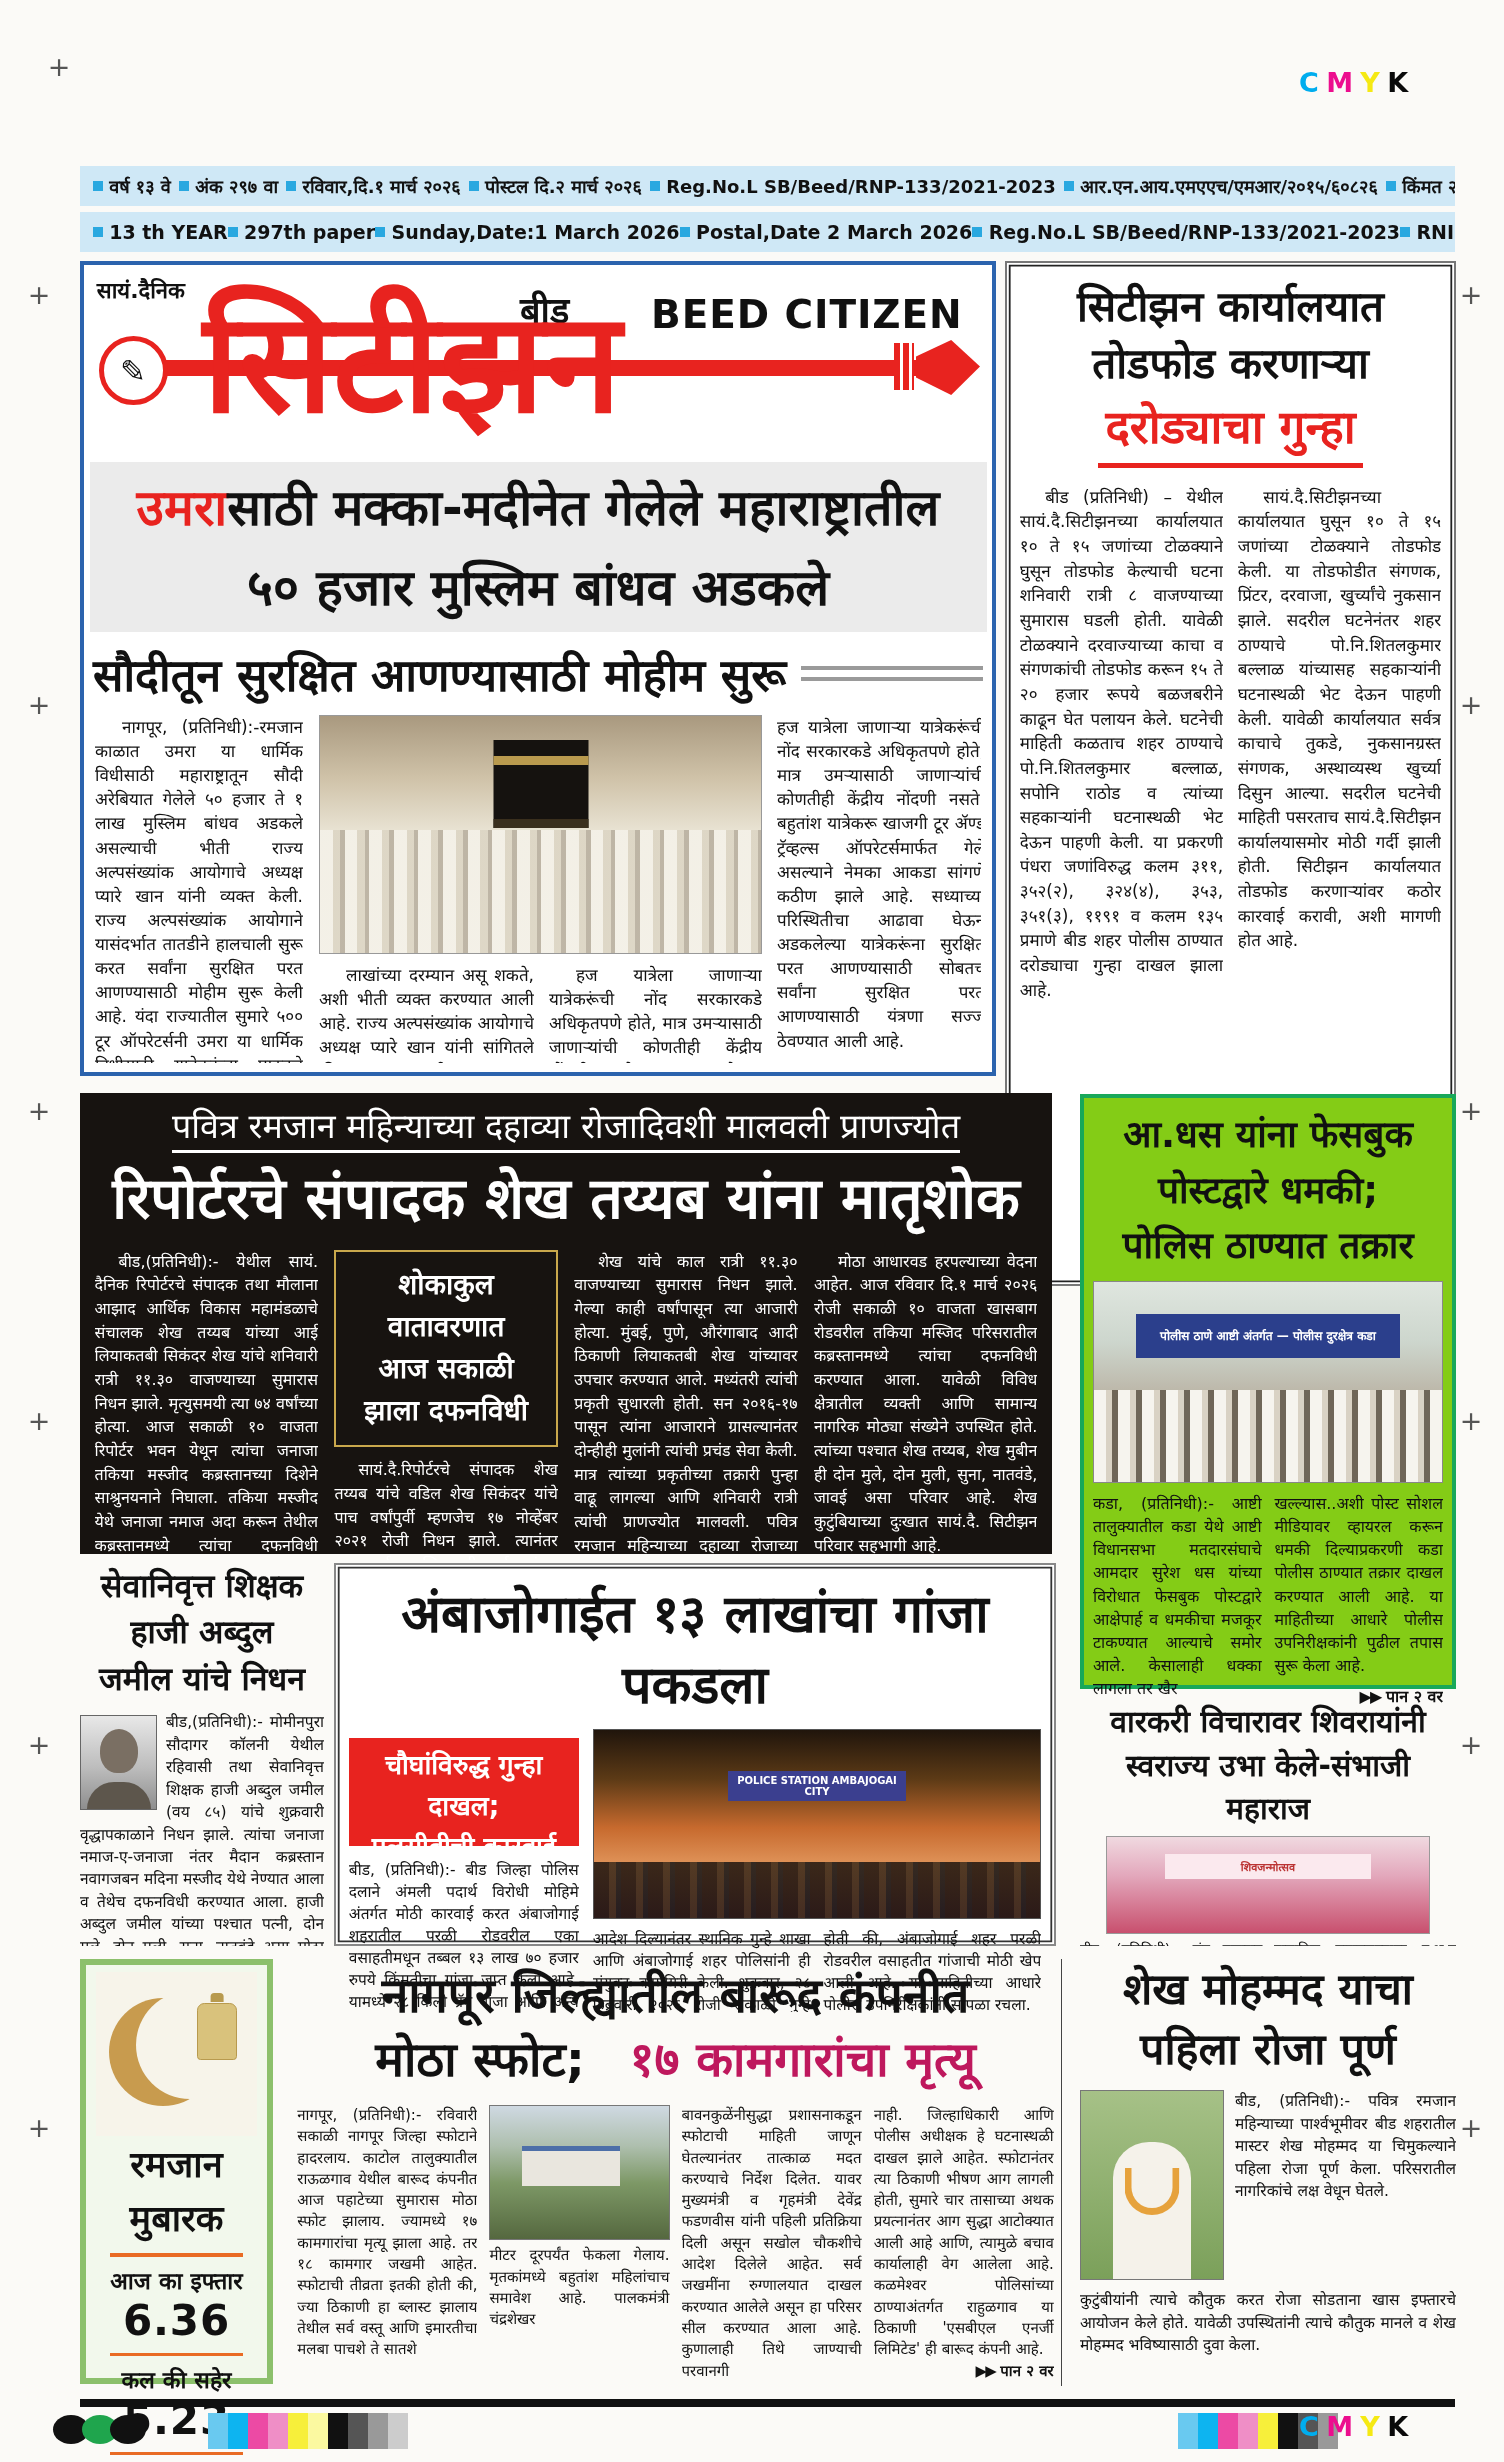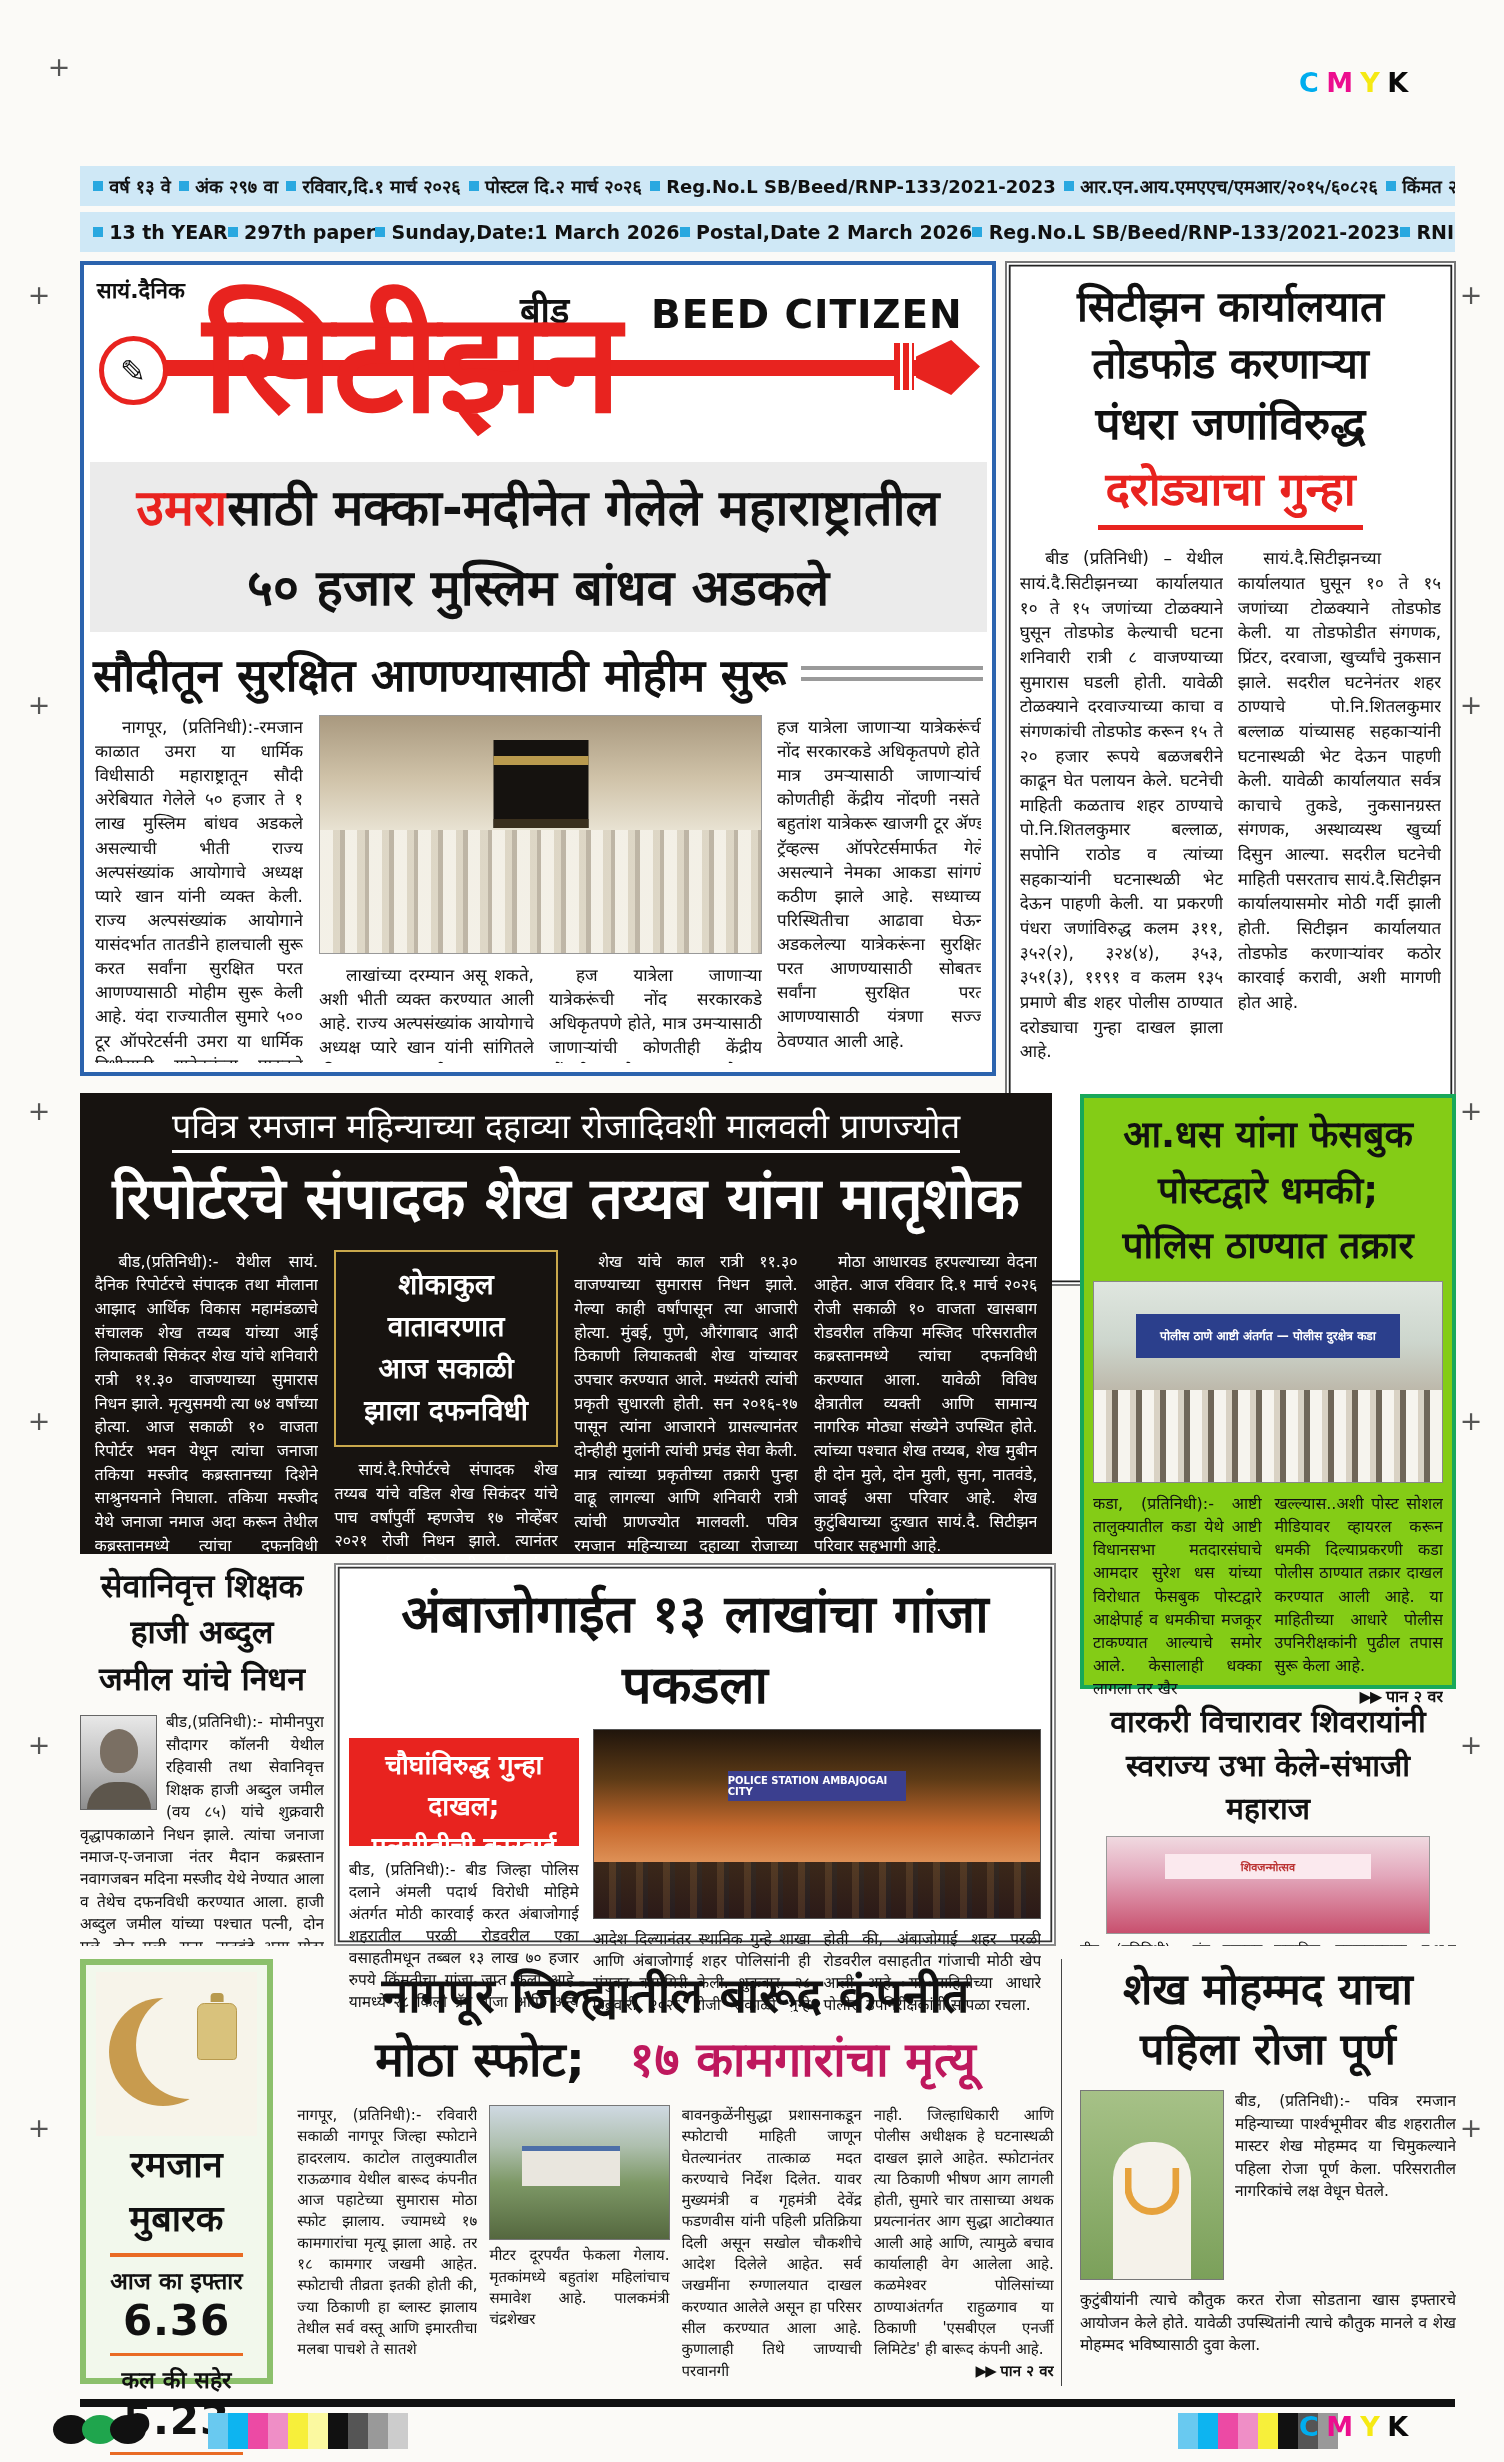--- a/index.html
+++ b/index.html
@@ -120,21 +120,21 @@
   
   .ganja { position:absolute; left:334px; top:1563px; width:722px; height:383px;
     border:2.7px solid #888; box-shadow:inset 0 0 0 1.8px #fff, inset 0 0 0 3.6px #333; background:#fff; padding:11px 12.8px; }
   .gj-h { text-align:center; font-size:52px; font-weight:900; }
   .gj-zone { position:relative; margin-top:11px; height:283px; }
   .gj-redbox { position:absolute; left:0; top:9px; width:230px; height:108px; background:#e8231f;
     color:#fff; font-size:26.4px; font-weight:800; text-align:center; line-height:1.55; padding-top:7.3px; }
   .gj-photo { position:absolute; left:244px; top:0; right:0; height:190px; border:0.9px solid #555;
     background:linear-gradient(180deg,#20150c 0%,#5c3a16 26%,#c76a2e 52%,#e0945a 72%,#7a3c52 100%); }
   .gj-sign { position:absolute; left:30%; top:22%; width:40%; height:16%; background:#3b3f8f; color:#fff;
-    font-size:10px; font-weight:700; display:flex; align-items:center; justify-content:center; text-align:left; }
+    font-size:10px; font-weight:700; display:flex; align-items:center; justify-content:center; text-align:center; }
   .gj-figs { position:absolute; left:0; right:0; bottom:0; height:30%;
     background:repeating-linear-gradient(90deg,#1d140e 0 14.6px,#3a2a1a 14.6px 22px,#171717 22px 27px); opacity:.85; }
   .gj-col1 { position:absolute; left:0; top:130px; width:230px; height:153px; font-size:15.5px; line-height:1.42; text-align:justify; overflow:hidden; }
   .gj-lower { position:absolute; left:244px; top:199px; right:0; height:84px; display:flex; gap:12.8px; overflow:hidden; }
   .gj-lcol { width:50%; font-size:15.5px; line-height:1.42; text-align:justify; overflow:hidden; }
 
   
   .ramzan { position:absolute; left:80px; top:1959px; width:193px; height:425px;
     background:#f2f8ec; border:6.4px solid #8cc06c; text-align:center; padding-top:7.3px; }
   .rz-art { position:relative; width:161px; height:164px; margin:0 auto; background:#f7f4ea; overflow:hidden; }
@@ -267,21 +267,20 @@
       </div>
       <div class="lead-col" style="left:682px;">
         <p style="text-indent:0;">हज यात्रेला जाणाऱ्या यात्रेकरूंची नोंद सरकारकडे अधिकृतपणे होते, मात्र उमऱ्यासाठी जाणाऱ्यांची कोणतीही केंद्रीय नोंदणी नसते. बहुतांश यात्रेकरू खाजगी टूर ॲण्ड ट्रॅव्हल्स ऑपरेटर्समार्फत गेले असल्याने नेमका आकडा सांगणे कठीण झाले आहे. सध्याच्या परिस्थितीचा आढावा घेऊन अडकलेल्या यात्रेकरूंना सुरक्षित परत आणण्यासाठी सोबतच सर्वांना सुरक्षित परत आणण्यासाठी यंत्रणा सज्ज ठेवण्यात आली आहे.</p>
       </div>
     </div>
   </div>
 
   <div class="right-block">
     <div class="rt-h rt-h1">सिटीझन कार्यालयात</div>
     <div class="rt-h rt-h1">तोडफोड करणाऱ्या</div>
-    <div class="rt-h rt-h2">पंधरा जणांविरुद्ध</div>
     <div class="rt-h">
       <span class="rt-h-red">दरोड्याचा गुन्हा</span>
     </div>
     <div class="rt-body">
       <div class="rt-col">
           <p>बीड (प्रतिनिधी) – येथील सायं.दै.सिटीझनच्या कार्यालयात १० ते १५ जणांच्या टोळक्याने घुसून तोडफोड केल्याची घटना शनिवारी रात्री ८ वाजण्याच्या सुमारास घडली होती. यावेळी टोळक्याने दरवाज्याच्या काचा व संगणकांची तोडफोड करून १५ ते २० हजार रूपये बळजबरीने काढून घेत पलायन केले. घटनेची माहिती कळताच शहर ठाण्याचे पो.नि.शितलकुमार बल्लाळ, सपोनि राठोड व त्यांच्या सहकाऱ्यांनी घटनास्थळी भेट देऊन पाहणी केली. या प्रकरणी पंधरा जणांविरुद्ध कलम ३११, ३५२(२), ३२४(४), ३५३, ३५१(३), ११९१ व कलम १३५ प्रमाणे बीड शहर पोलीस ठाण्यात दरोड्याचा गुन्हा दाखल झाला आहे.</p>
         </div>
       <div class="rt-col">
           <p>सायं.दै.सिटीझनच्या कार्यालयात घुसून १० ते १५ जणांच्या टोळक्याने तोडफोड केली. या तोडफोडीत संगणक, प्रिंटर, दरवाजा, खुर्च्यांचे नुकसान झाले. सदरील घटनेनंतर शहर ठाण्याचे पो.नि.शितलकुमार बल्लाळ यांच्यासह सहकाऱ्यांनी घटनास्थळी भेट देऊन पाहणी केली. यावेळी कार्यालयात सर्वत्र काचाचे तुकडे, नुकसानग्रस्त संगणक, अस्थाव्यस्थ खुर्च्या दिसुन आल्या. सदरील घटनेची माहिती पसरताच सायं.दै.सिटीझन कार्यालयासमोर मोठी गर्दी झाली होती. सिटीझन कार्यालयात तोडफोड करणाऱ्यांवर कठोर कारवाई करावी, अशी मागणी होत आहे.</p>
         </div>

